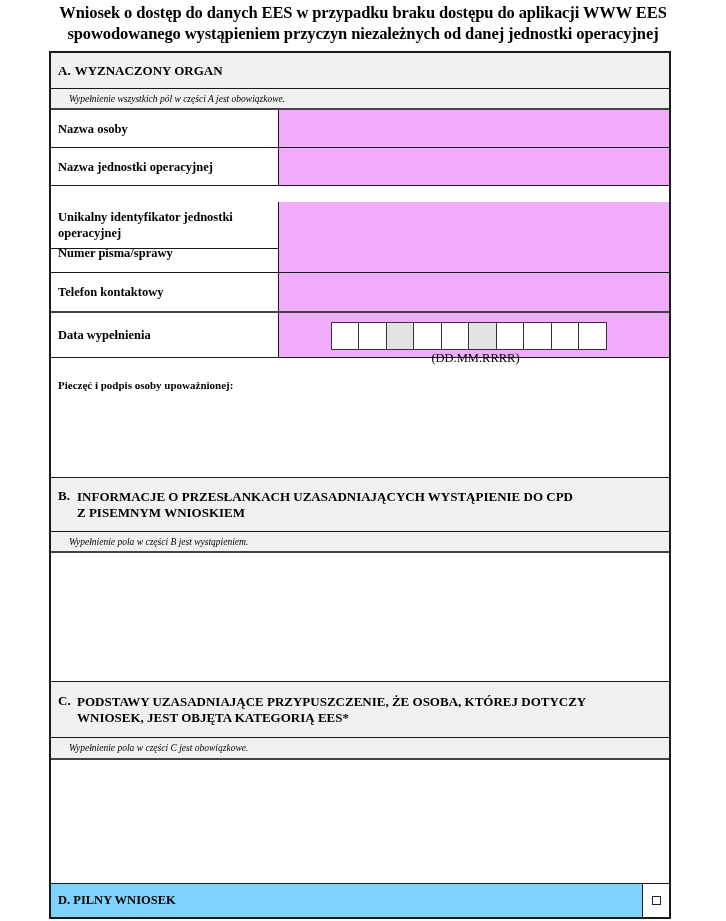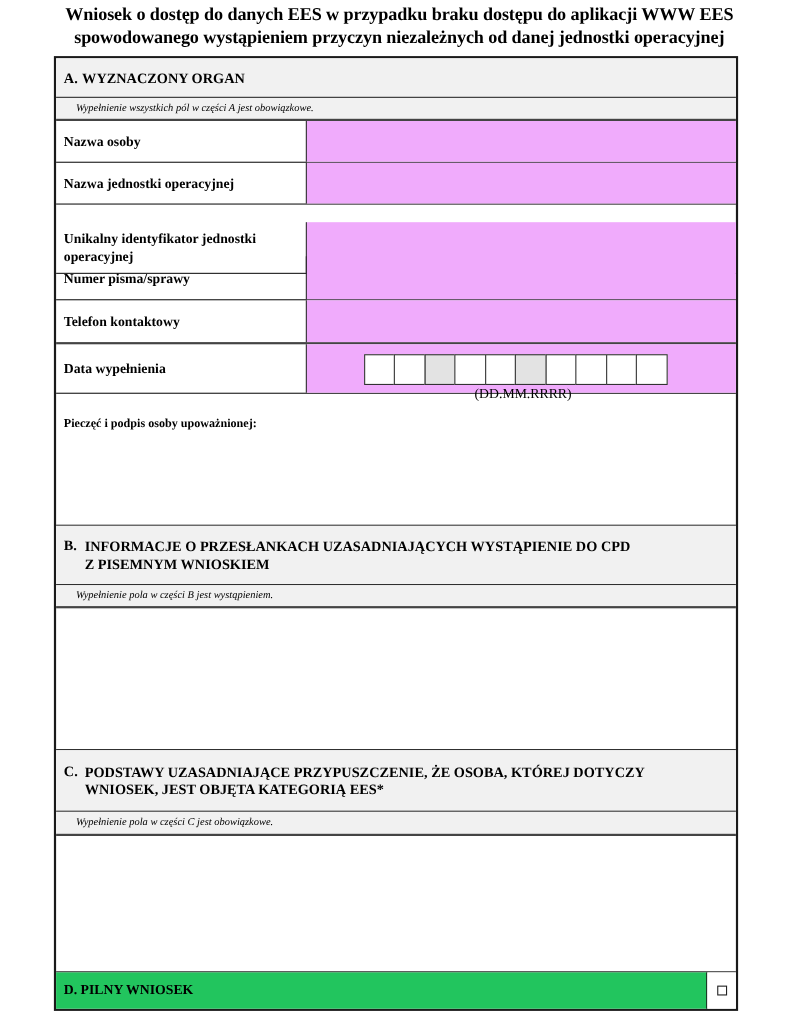--- a/index.html
+++ b/index.html
@@ -51,21 +51,21 @@
   .date-hint {
     position: absolute; left: 53px; width: 287px; top: 38px; text-align: center;
     font-size: 12.5px;
   }
   .sig-label {
     font-weight: bold; font-size: 11px; padding: 7px 0 0 7px;
   }
   .d-row { display: flex; }
   .d-label {
     flex: 1; font-weight: bold; font-size: 12.5px; padding-left: 7px;
-    display: flex; align-items: center; background: #22c55e;
+    display: flex; align-items: center; background: #7dd3fc;
     border-right: 1.5px solid #1a1a1a;
   }
   .d-check-cell {
     width: 26px; background: #fff; display: flex; align-items: center; justify-content: center;
   }
   .checkbox {
     width: 9px; height: 9px; border: 1.3px solid #222; box-sizing: border-box; background: #fff;
   }
 </style>
 </head>

